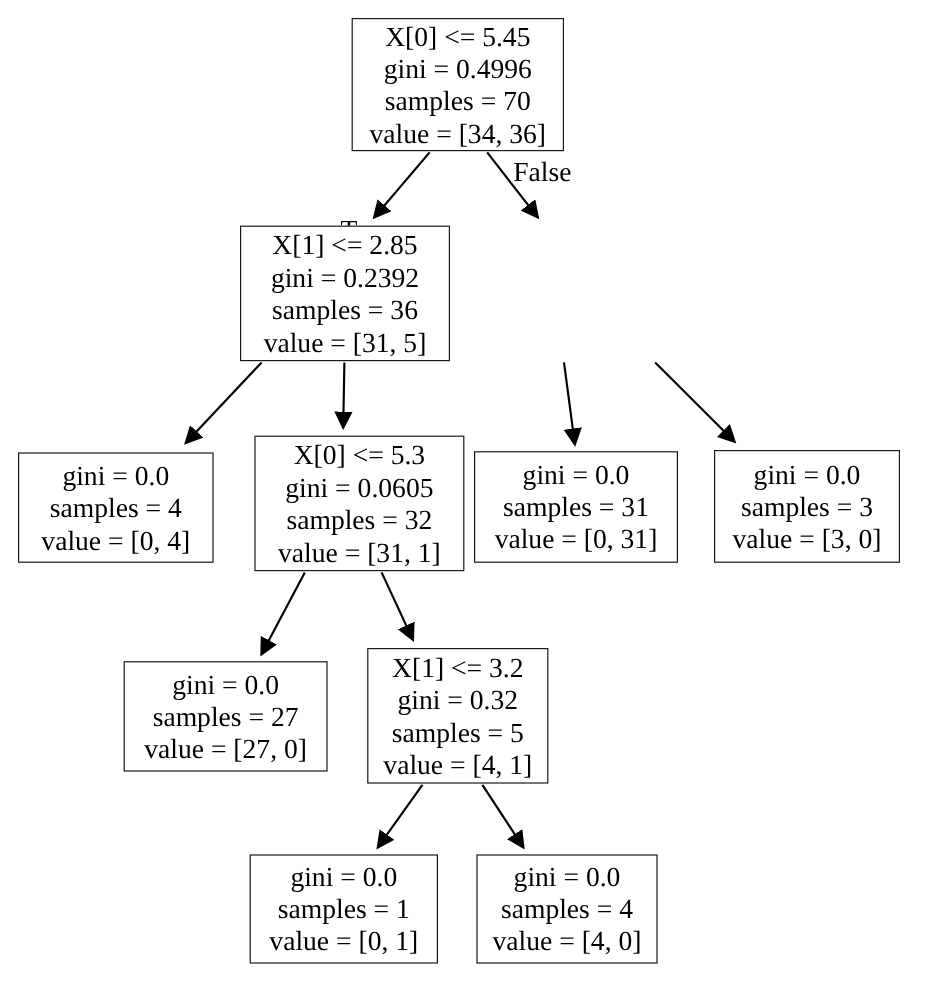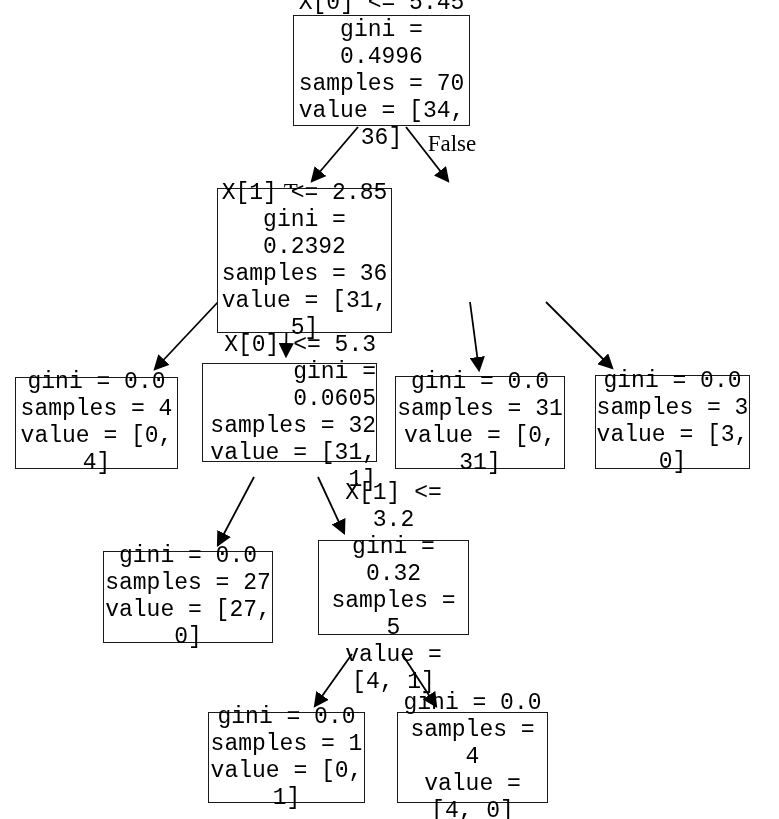--- a/index.html
+++ b/index.html
@@ -26,21 +26,20 @@
     box-sizing: border-box;
     border: 1.7px solid #1a1a1a;
     background: #ffffff;
     display: flex;
     flex-direction: column;
     justify-content: center;
     text-align: center;
     white-space: pre-line;
     font-size: 23px;
     line-height: 27px;
-    font-family: Liberation Mono, monospace;
   }
   .edge-label {
     position: absolute;
     transform: translate(-50%, -50%);
     font-size: 23px;
     line-height: 24px;
     background: transparent;
   }
 </style>
 </head>
@@ -67,48 +66,48 @@
   </svg>
 
   <div class="edge-label" style="left:305px; top:144px;margin-top:48px;">True</div>
   <div class="edge-label" style="left:452px; top:144px;text-align:right;">False</div>
 
   <div class="node" style="left:293px; top:15px; width:177px; height:111px;">X[0] &lt;= 5.45
 gini = 0.4996
 samples = 70
 value = [34, 36]</div>
 
-  <div class="node" style="left:217px; top:188px; width:175px; height:145px;">X[1] &lt;= 2.85
+  <div class="node" style="left:200px; top:188px; width:175px; height:113px;">X[1] &lt;= 2.85
 gini = 0.2392
 samples = 36
 value = [31, 5]</div>
 
 
   <div class="node" style="left:15px; top:377px; width:163px; height:92px;">gini = 0.0
 samples = 4
 value = [0, 4]</div>
 
-  <div class="node" style="left:202px; top:363px; width:175px; height:99px;text-align:right;">X[0] &lt;= 5.3
+  <div class="node" style="left:212px; top:363px; width:175px; height:113px;">X[0] &lt;= 5.3
 gini = 0.0605
 samples = 32
 value = [31, 1]</div>
 
   <div class="node" style="left:395px; top:376px; width:170px; height:93px;">gini = 0.0
 samples = 31
 value = [0, 31]</div>
 
   <div class="node" style="left:595px; top:375px; width:155px; height:94px;">gini = 0.0
 samples = 3
 value = [3, 0]</div>
 
   <div class="node" style="left:103px; top:551px; width:170px; height:92px;">gini = 0.0
 samples = 27
 value = [27, 0]</div>
 
-  <div class="node" style="left:318px; top:540px; width:151px; height:95px;">X[1] &lt;= 3.2
+  <div class="node" style="left:306px; top:540px; width:151px; height:113px;">X[1] &lt;= 3.2
 gini = 0.32
 samples = 5
 value = [4, 1]</div>
 
   <div class="node" style="left:208px; top:712px; width:157px; height:91px;">gini = 0.0
 samples = 1
 value = [0, 1]</div>
 
   <div class="node" style="left:397px; top:712px; width:151px; height:91px;">gini = 0.0
 samples = 4

